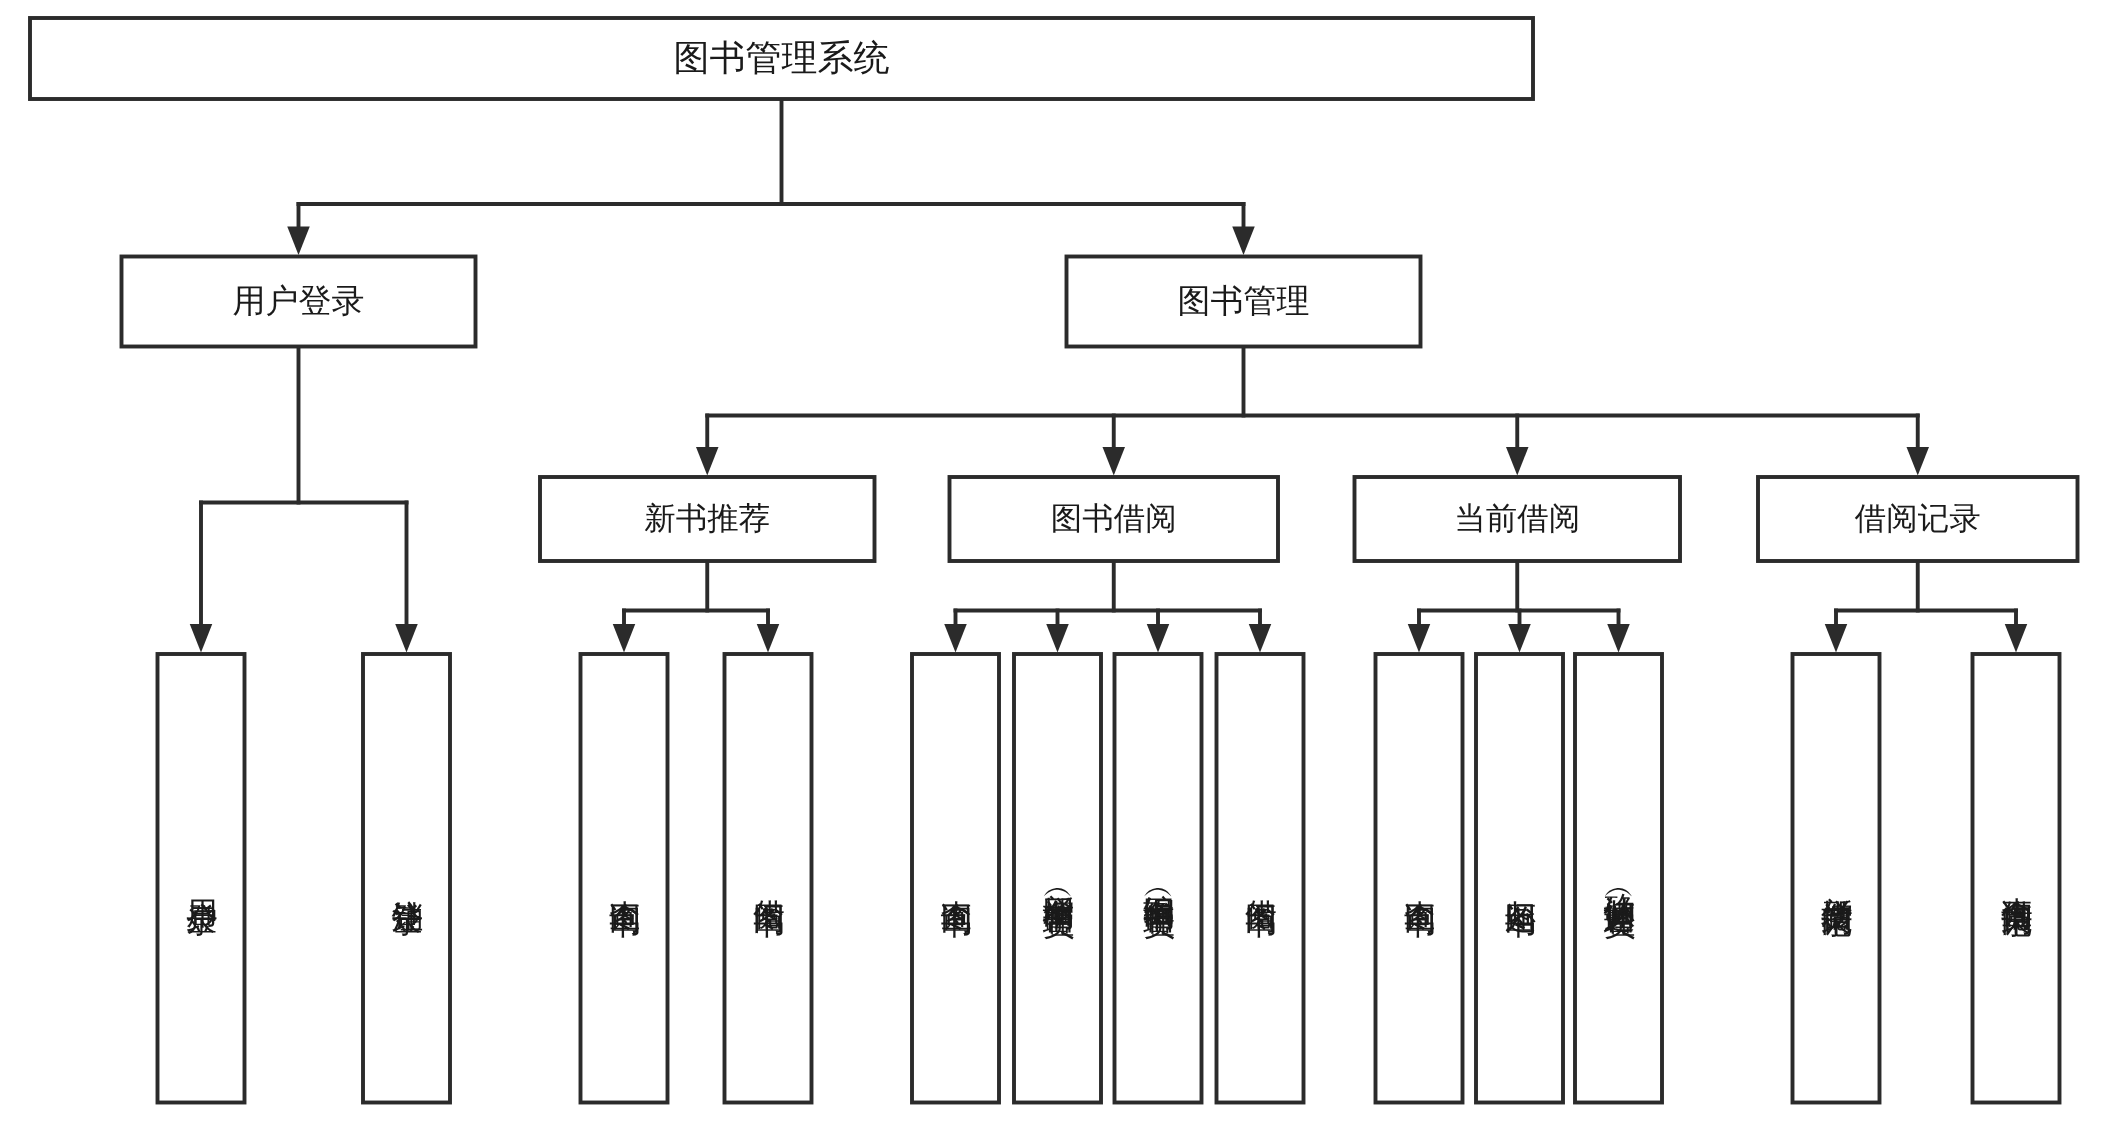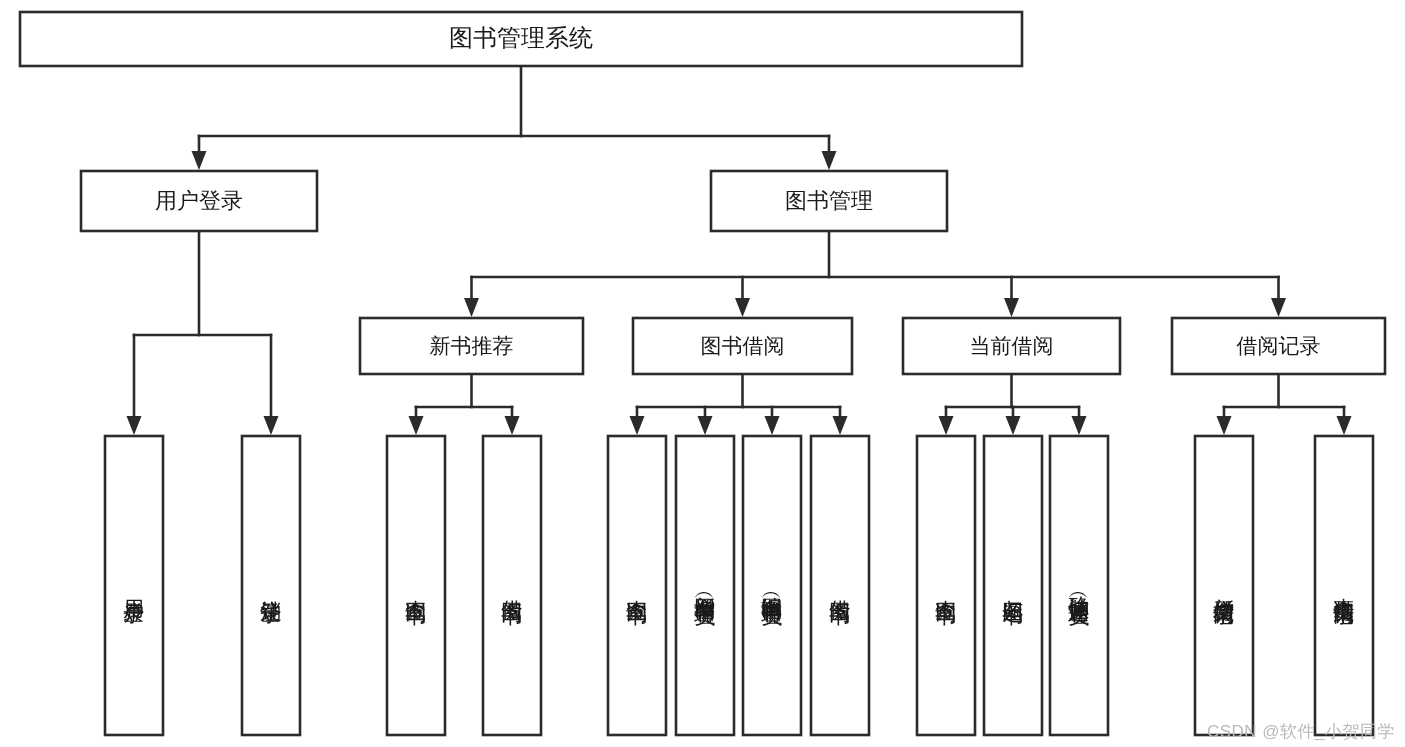--- a/index.html
+++ b/index.html
@@ -177,14 +177,13 @@
       <div class="leaf-label" style="left: 676px; top: 436px; width: 58px; height: 299px; display: flex; align-items: center; justify-content: center;">新增图书（管理员）</div>
       <div class="leaf-label" style="left: 743px; top: 436px; width: 58px; height: 299px; display: flex; align-items: center; justify-content: center;">编辑图书（管理员）</div>
       <div class="leaf-label" style="left: 811px; top: 436px; width: 58px; height: 299px; display: flex; align-items: center; justify-content: center;">借阅图书</div>
       <div class="leaf-label" style="left: 917px; top: 436px; width: 58px; height: 299px; display: flex; align-items: center; justify-content: center;">查询图书</div>
       <div class="leaf-label" style="left: 984px; top: 436px; width: 58px; height: 299px; display: flex; align-items: center; justify-content: center;">归还图书</div>
       <div class="leaf-label" style="left: 1050px; top: 436px; width: 58px; height: 299px; display: flex; align-items: center; justify-content: center;">确认归还（管理员）</div>
       <div class="leaf-label" style="left: 1195px; top: 436px; width: 58px; height: 299px; display: flex; align-items: center; justify-content: center;">新增借阅记录</div>
       <div class="leaf-label" style="left: 1315px; top: 436px; width: 58px; height: 299px; display: flex; align-items: center; justify-content: center;">查询借阅记录</div>
     </div>
 
-  <div id="watermark">CSDN @软件_小贺同学</div>
 </div>
 
 </body></html>

